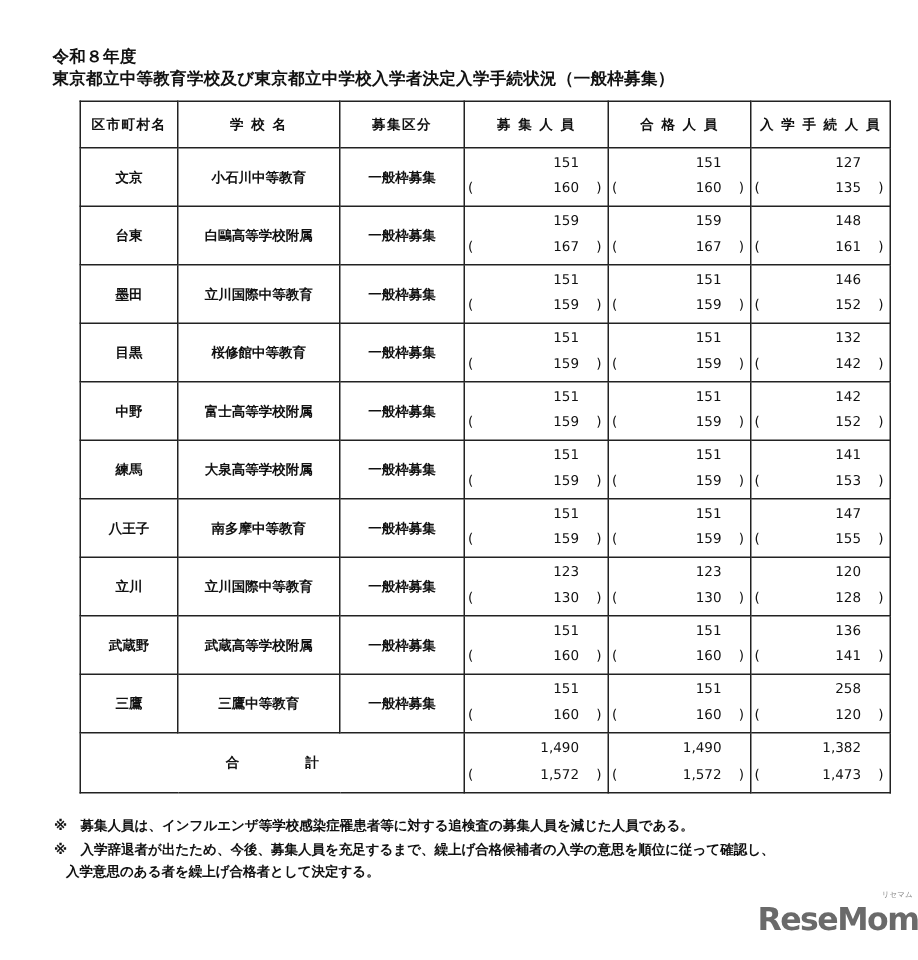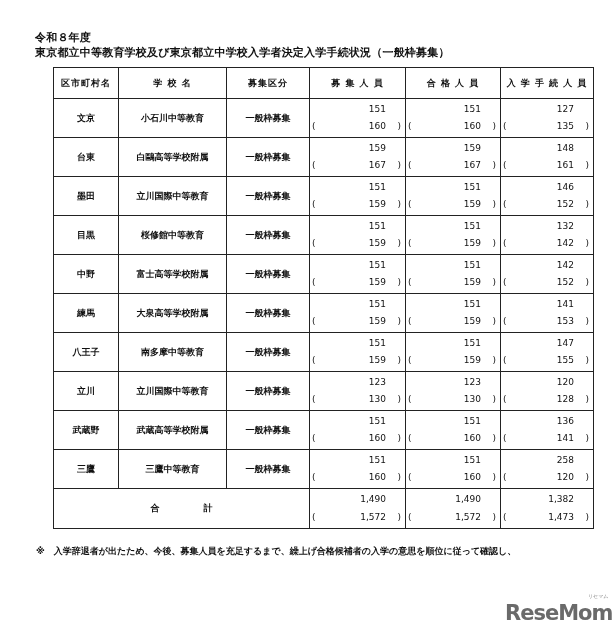--- a/index.html
+++ b/index.html
@@ -373,19 +373,21 @@
             <span class="lp">(</span>
             <span class="pv">1,473</span>
             <span class="rp">)</span>
           </span>
         </td>
       </tr>
     </tbody>
 </table>
 
 <div class="notes">
+  <div>※　募集人員は、インフルエンザ等学校感染症罹患者等に対する追検査の募集人員を減じた人員である。</div>
   <div>※　入学辞退者が出たため、今後、募集人員を充足するまで、繰上げ合格候補者の入学の意思を順位に従って確認し、</div>
+  <div class="indent">入学意思のある者を繰上げ合格者として決定する。</div>
 </div>
 
 <div class="logo">
   <span>ReseMom</span>
   <span class="sub">リセマム</span>
 </div>
 
 </body></html>

